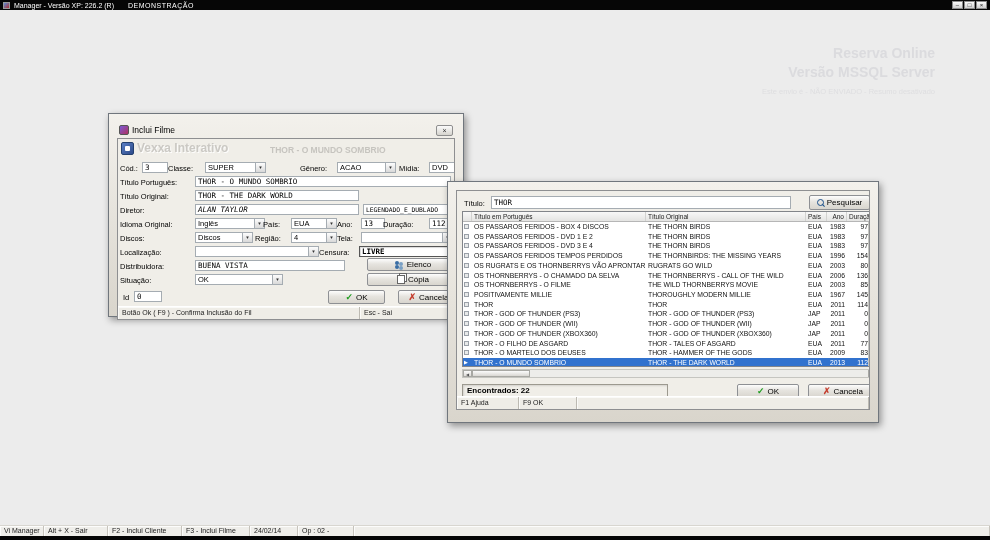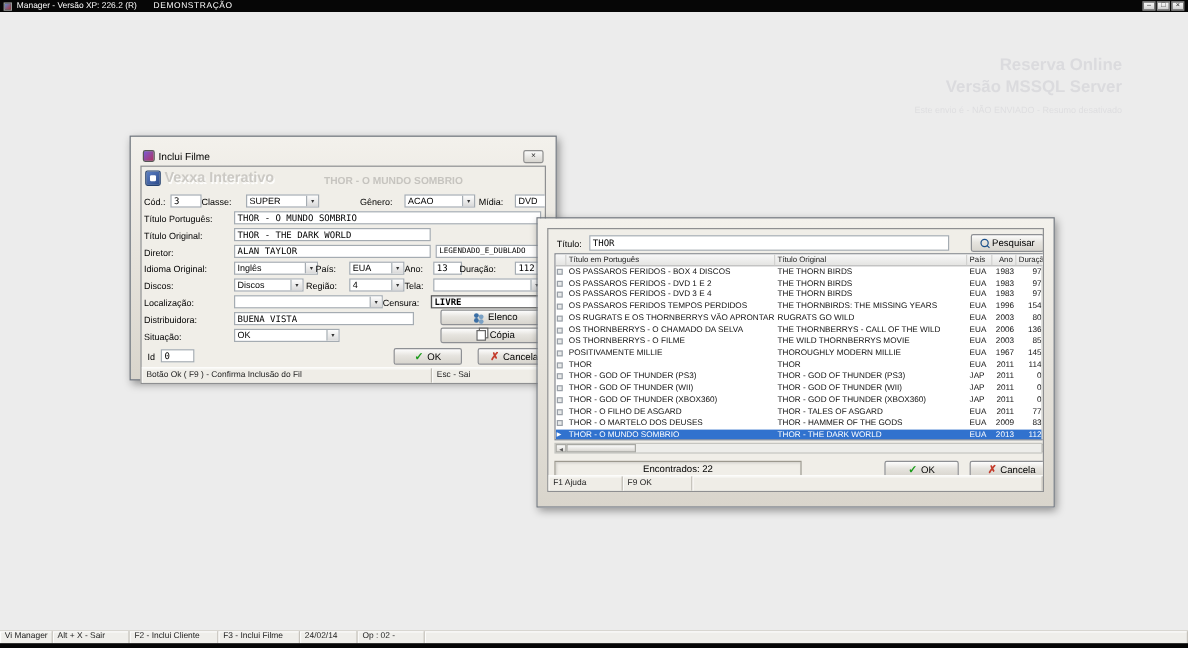--- a/index.html
+++ b/index.html
@@ -94,21 +94,21 @@
             border:1px solid #A8A8A3; color:#555; }
   .vs-track { flex:1; position:relative; }
   .vs-thumb { position:absolute; left:0; right:0; top:52%; height:34%; background:linear-gradient(90deg,#FBFBFB,#D9D7D2); border:1px solid #A8A8A3; }
   .hscroll { position:absolute; height:9px; background:#EDEDEA; border:1px solid #C5C5C0; display:flex; }
   .hs-btn { width:9px; flex:none; font-size:4px; line-height:7px; text-align:center; background:linear-gradient(#FBFBFB,#DDDBD6);
             border:1px solid #A8A8A3; color:#555; }
   .hs-track { flex:1; position:relative; }
   .hs-thumb { position:absolute; top:0; bottom:0; left:0; width:58px; background:linear-gradient(#FBFBFB,#D9D7D2); border:1px solid #A8A8A3; }
 
   .inset-panel { position:absolute; background:#F0EEE8; border:1px solid #9C998F; box-shadow:inset 1px 1px 2px rgba(0,0,0,.12);
-                 font-size:8px; font-weight:normal; line-height:12px; padding:0 4px; white-space:nowrap; overflow:hidden;text-align:center; }
+                 font-size:8px; font-weight:bold; line-height:12px; padding:0 4px; white-space:nowrap; overflow:hidden; }
 
   
   .brand-icon { position:absolute; left:3px; top:3px; width:13px; height:13px; border-radius:2px;
                 background:linear-gradient(135deg,#5B7FC4,#2C4A8A); border:1px solid #23406f; }
   .brand-icon::after { content:""; position:absolute; left:3px; top:3px; width:5px; height:5px; background:#fff; border-radius:1px; }
   .brand-text { position:absolute; left:19px; top:2px; font-size:12px; font-weight:bold; color:#CBC9C4;
                 text-shadow:1px 1px 0 rgba(255,255,255,.85); white-space:nowrap; }
   .header-movie { position:absolute; left:152px; top:6px; font-size:8.5px; font-weight:bold; color:#C6C4BF; white-space:nowrap; }
 
   
@@ -175,21 +175,21 @@
       <span class="lbl" style="left:2px;top:39px;width:73px;">Título Português:</span>
       <div class="tfield" style="left:77px;top:37px;width:256px;">THOR - O MUNDO SOMBRIO</div>
       <div class="mini-btn" style="left:336px;top:37px;width:12px;height:11px;">
           <span class="dot"></span>
         </div>
 
       <span class="lbl" style="left:2px;top:53px;width:73px;">Título Original:</span>
       <div class="tfield" style="left:77px;top:51px;width:164px;">THOR - THE DARK WORLD</div>
 
       <span class="lbl" style="left:2px;top:67px;width:73px;">Diretor:</span>
-      <div class="tfield" style="left:77px;top:65px;width:164px;">ALAN TAYLOR</div>
+      <div class="tfield" style="left:77px;top:65px;width:164px;font-style:italic;">ALAN TAYLOR</div>
       <div class="tfield small" style="left:245px;top:65px;width:90px;">LEGENDADO_E_DUBLADO</div>
 
       <span class="lbl" style="left:2px;top:81px;width:73px;">Idioma Original:</span>
       <div class="combo" style="left:77px;top:79px;width:70px;">
         <span>Inglês</span>
         <span class="arr">▼</span>
       </div>
       <span class="lbl" style="left:145px;top:81px;width:26px;">País:</span>
       <div class="combo" style="left:173px;top:79px;width:46px;">
         <span>EUA</span>

